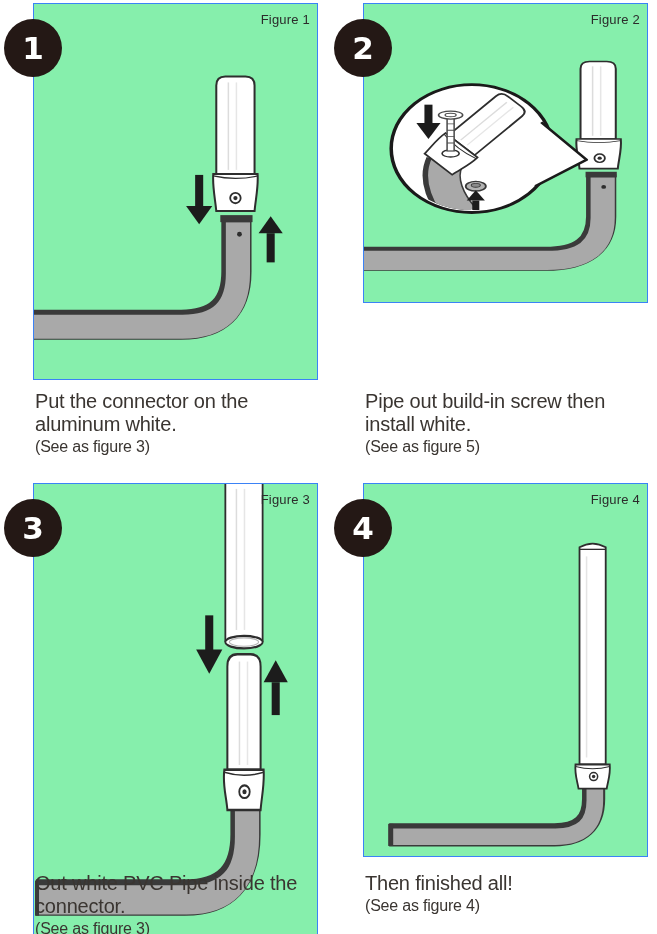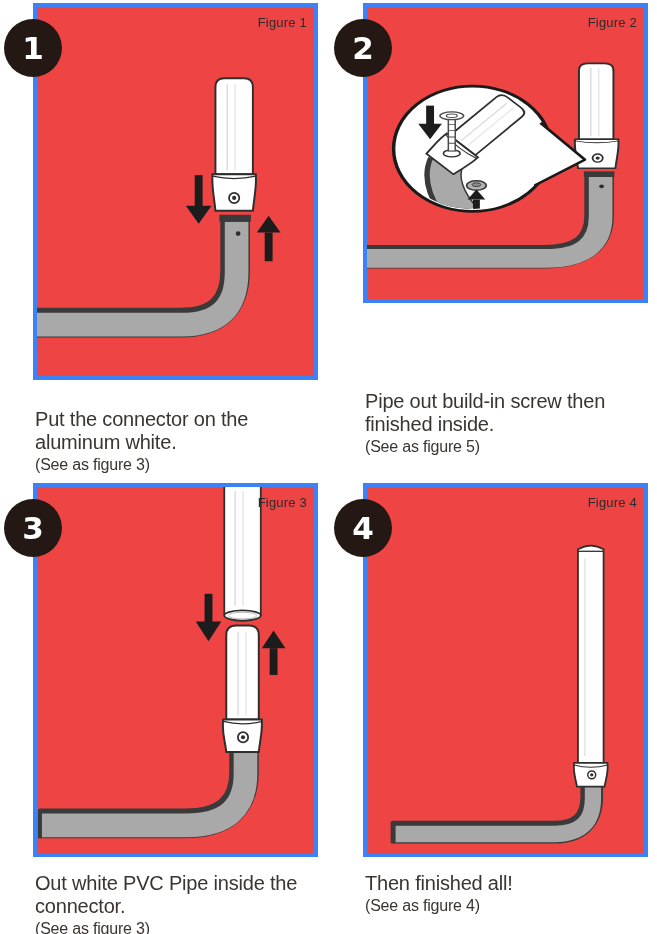--- a/index.html
+++ b/index.html
@@ -1,18 +1,18 @@
 <!DOCTYPE html>
 <html><head>
 <meta charset="utf-8">
 <style>
   html,body{margin:0;padding:0;background:#ffffff;}
   .page{position:relative;width:657px;height:934px;background:#fff;overflow:hidden;
         font-family:"Liberation Sans",sans-serif;}
-  .box{position:absolute;width:285px;border:4px solid #3b82f6;background:#ef4444;
+  .box{position:absolute;width:285px;border:1px solid #3b82f6;background:#86efac;
        box-sizing:border-box;overflow:hidden;text-decoration:underline;}
   .box svg{position:absolute;left:0;top:0;width:100%;height:100%;display:block;}
   .fig-label{position:absolute;top:8px;right:7px;font-size:13px;letter-spacing:.2px;color:#2b2b2b;}
   .badge{position:absolute;width:58px;height:58px;border-radius:50%;background:#241815;
          display:flex;align-items:center;justify-content:center;z-index:5;}
   .badge span{color:#ffffff;font-family:"DejaVu Sans",sans-serif;font-weight:bold;
               font-size:31px;line-height:1;}
   .caption{position:absolute;color:#3a3531;}
   .cap-main{margin:0;font-size:20px;line-height:23px;letter-spacing:-0.2px;white-space:nowrap;}
   .cap-note{margin:1px 0 0 0;font-size:16px;line-height:19px;letter-spacing:-0.2px;white-space:nowrap;}
@@ -117,21 +117,21 @@
           <polygon points="102,246 120,246 111,233"></polygon>
           <rect x="107.5" y="246" width="7" height="15"></rect>
         </g>
       </g>
 
       <path d="M176 148 L221 195 L170 228" fill="#ffffff" stroke="#1a1a1a" stroke-width="3" stroke-linejoin="round"></path>
     </svg>
     <div class="fig-label">Figure 2</div>
   </div>
 
-  <div class="box" style="left:33px;top:483px;height:374px">
+  <div class="box" style="left:33px;top:483px;height:452px">
     <svg viewBox="0 0 281 370" preserveAspectRatio="none">
 
       <g>
         <path d="M 2 340 H 150 Q 210 340 210 288 V 264" fill="none" stroke="#3a3a3a" stroke-width="30"></path>
         <path d="M 2 340 H 150 Q 210 340 210 288 V 264" fill="none" stroke="#a9a9a9" stroke-width="24" transform="translate(1.5,2)"></path>
         <rect x="1" y="326" width="4" height="29" fill="#3a3a3a"></rect>
       </g>
 
       <g>
         <rect x="190" y="-2" width="37" height="132" fill="#ffffff"></rect>
@@ -196,28 +196,28 @@
   <div class="badge" style="left:334px;top:19px">
       <span>2</span>
     </div>
   <div class="badge" style="left:4px;top:499px">
       <span>3</span>
     </div>
   <div class="badge" style="left:334px;top:499px">
       <span>4</span>
     </div>
 
-  <div class="caption" style="left:35px;top:408px">
+  <div class="caption" style="left:35px;top:390px">
     <p class="cap-main">Put the connector on the</p>
     <p class="cap-main">aluminum white.</p>
     <p class="cap-note">(See as figure 3)</p>
   </div>
   <div class="caption" style="left:365px;top:390px">
     <p class="cap-main">Pipe out build-in screw then</p>
-    <p class="cap-main">finished inside.</p>
+    <p class="cap-main">install white.</p>
     <p class="cap-note">(See as figure 5)</p>
   </div>
   <div class="caption" style="left:35px;top:872px">
     <p class="cap-main">Out white PVC Pipe inside the</p>
     <p class="cap-main">connector.</p>
     <p class="cap-note">(See as figure 3)</p>
   </div>
   <div class="caption" style="left:365px;top:872px">
     <p class="cap-main">Then finished all!</p>
     <p class="cap-main"></p>

